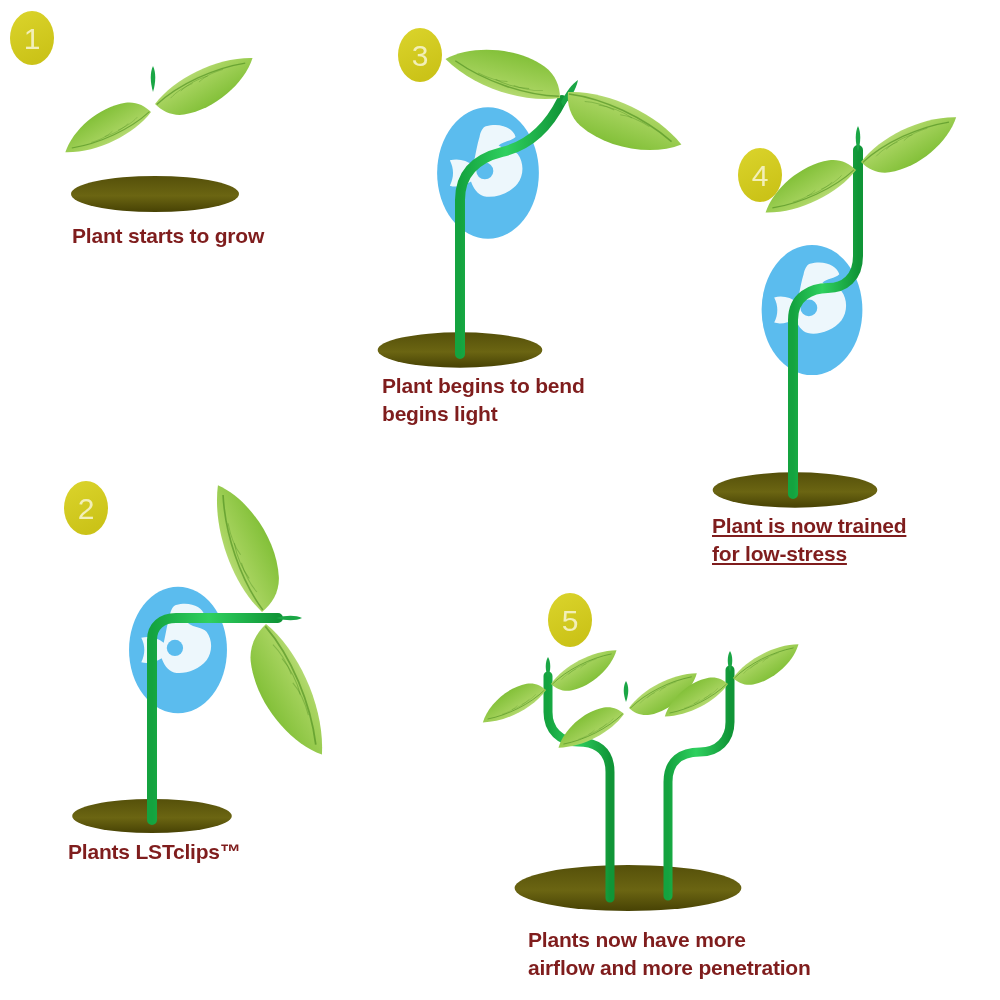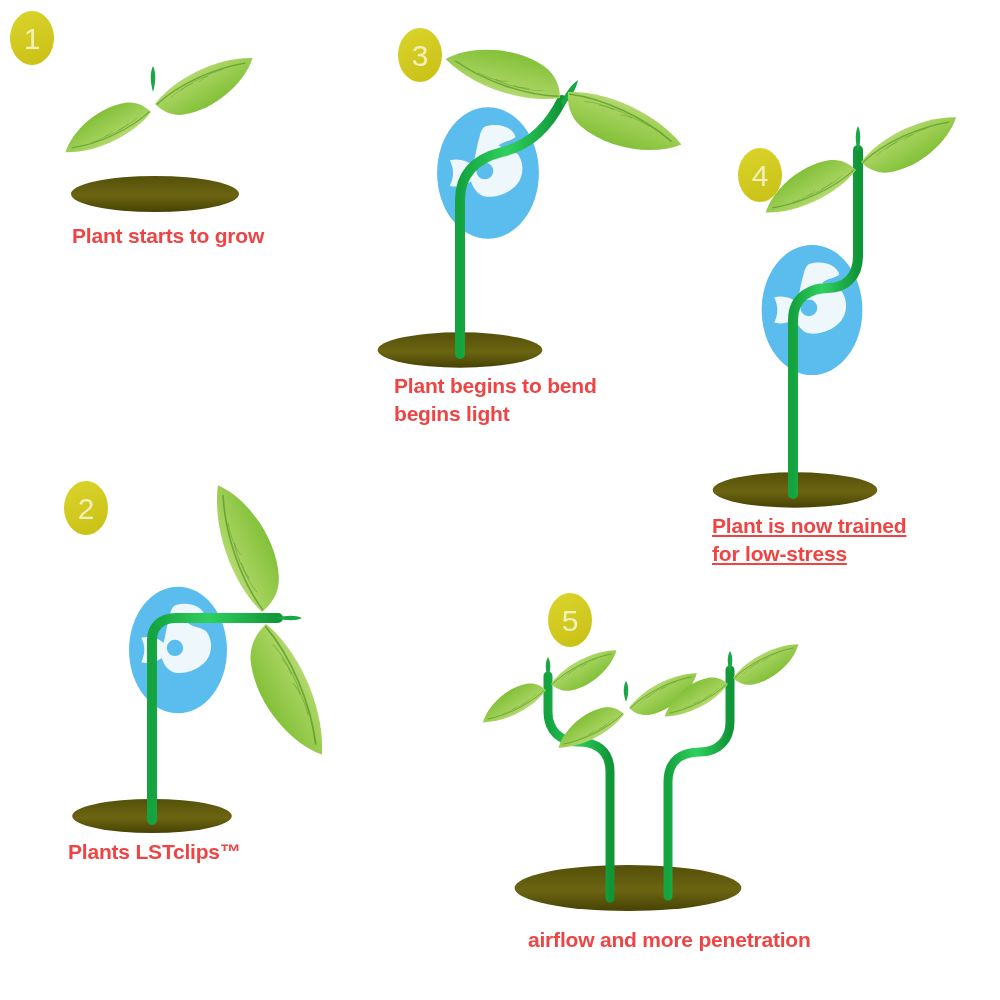--- a/index.html
+++ b/index.html
@@ -7,21 +7,21 @@
     width:1000px;height:1000px;
     background:#ffffff;
     font-family:"Liberation Sans",sans-serif;
     overflow:hidden;
     position:relative;
   }
   .canvas{position:absolute;inset:0;width:1000px;height:1000px;}
   .step{position:absolute;}
   .caption{
     position:absolute;
-    color:#ef4444;
+    color:#7f1d1d;
     font-family:"Liberation Sans",sans-serif;
     font-size:21px;
     font-weight:600;
     line-height:1.32;
     letter-spacing:-0.2px;
     white-space:nowrap;
   }
   .caption .ln{display:block;}
   svg{display:block;overflow:visible;}
   .badge-num{
@@ -227,27 +227,28 @@
   </svg>
 
   <div class="caption" style="left:72px;top:222px;">
     <span class="ln">Plant starts to grow</span>
   </div>
 
   <div class="caption" style="left:68px;top:838px;">
     <span class="ln">Plants LSTclips™</span>
   </div>
 
-  <div class="caption" style="left:382px;top:372px;margin-left:12px;">
+  <div class="caption" style="left:382px;top:372px;">
     <span class="ln">Plant begins to bend</span>
     <span class="ln">begins light</span>
   </div>
 
   <div class="caption" style="left:712px;top:512px;text-decoration:underline;">
     <span class="ln">Plant is now trained</span>
     <span class="ln">for low-stress</span>
   </div>
 
   <div class="caption" style="left:528px;top:926px;">
+    <span class="ln">Plants now have more</span>
     <span class="ln">airflow and more penetration</span>
   </div>
 
 </div>
 
 </body></html>

